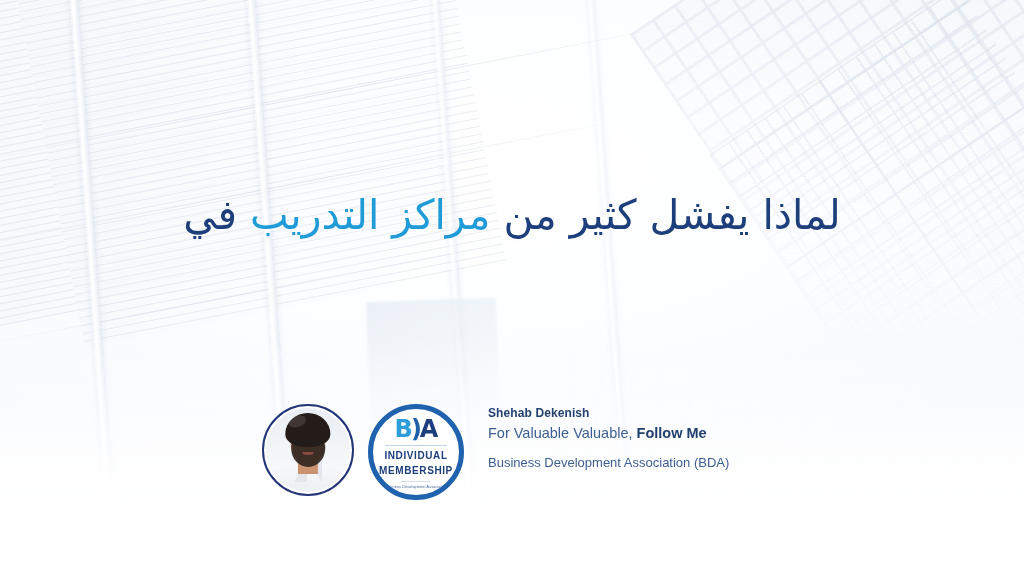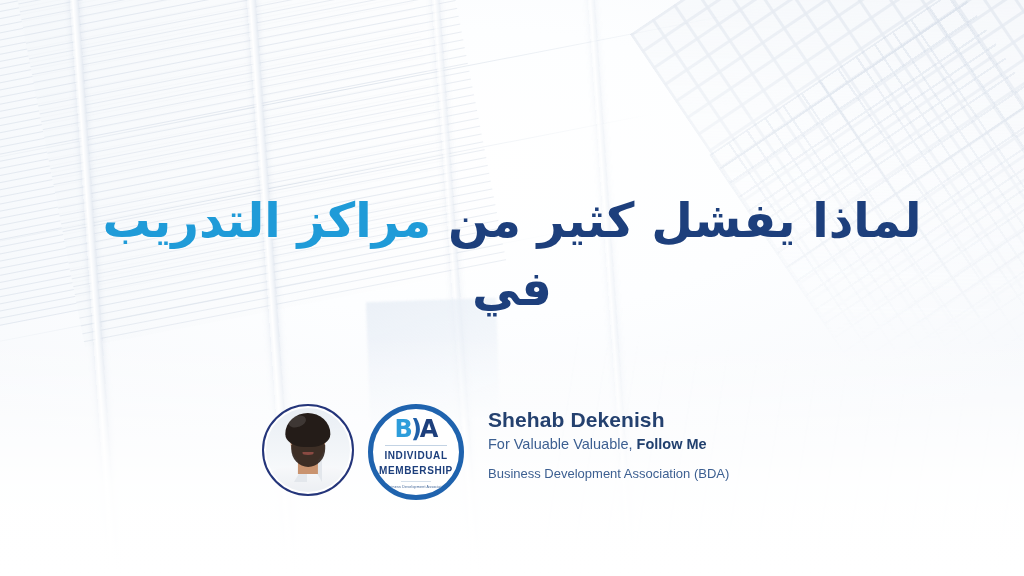--- a/index.html
+++ b/index.html
@@ -170,22 +170,22 @@
     filter:blur(1.2px);
   }
 
   
   .headline {
     position:absolute;
     left:0; right:0; top:186px;
     text-align:center;
     direction:rtl;
     font-family:"DejaVu Sans", "Liberation Sans", sans-serif;
-    font-weight:bold;
-    font-size:48px;
+    font-weight:normal;
+    font-size:41px;
     line-height:1.42;
     letter-spacing:0px;
     color:#1d3f7c;
     padding:0 90px;
     text-shadow:0 1px 2px rgba(255,255,255,.75);
   }
   .hl-accent { color:#1f9bd8; }
 
   
   .footer {
@@ -343,21 +343,21 @@
     max-width:66px;
   }
 
   
   .info {
     padding-left:10px;
     padding-top:2px;
     color:#2b4a7d;
   }
   .info-name {
-    font-size:21px;
+    font-size:12px;
     font-weight:bold;
     color:#24416f;
     letter-spacing:.1px;
     line-height:1.3;
   }
   .info-tag {
     font-size:14.5px;
     color:#3c5f91;
     line-height:1.45;
     margin-top:1px;

